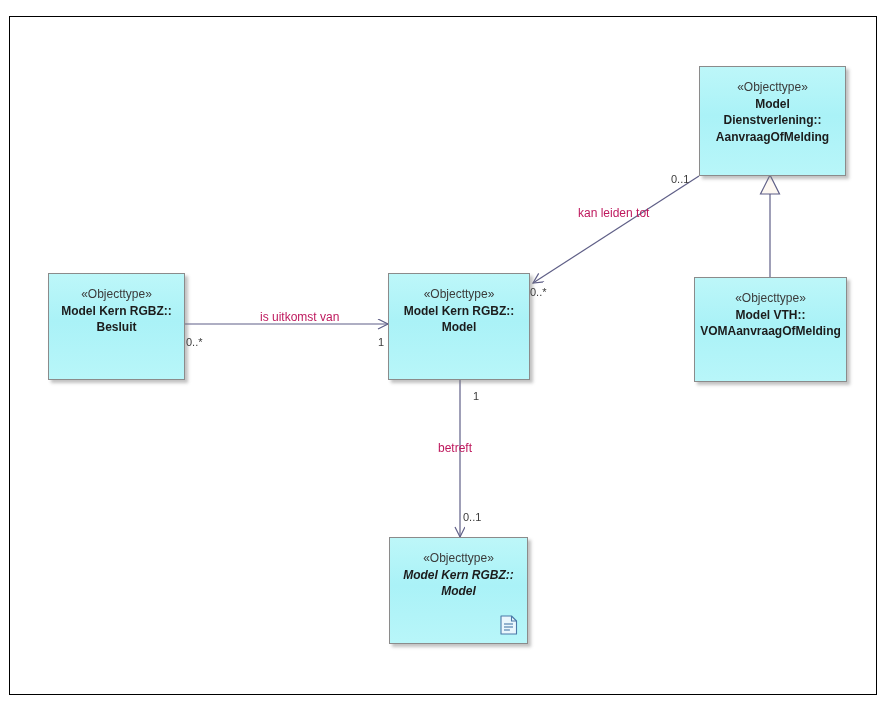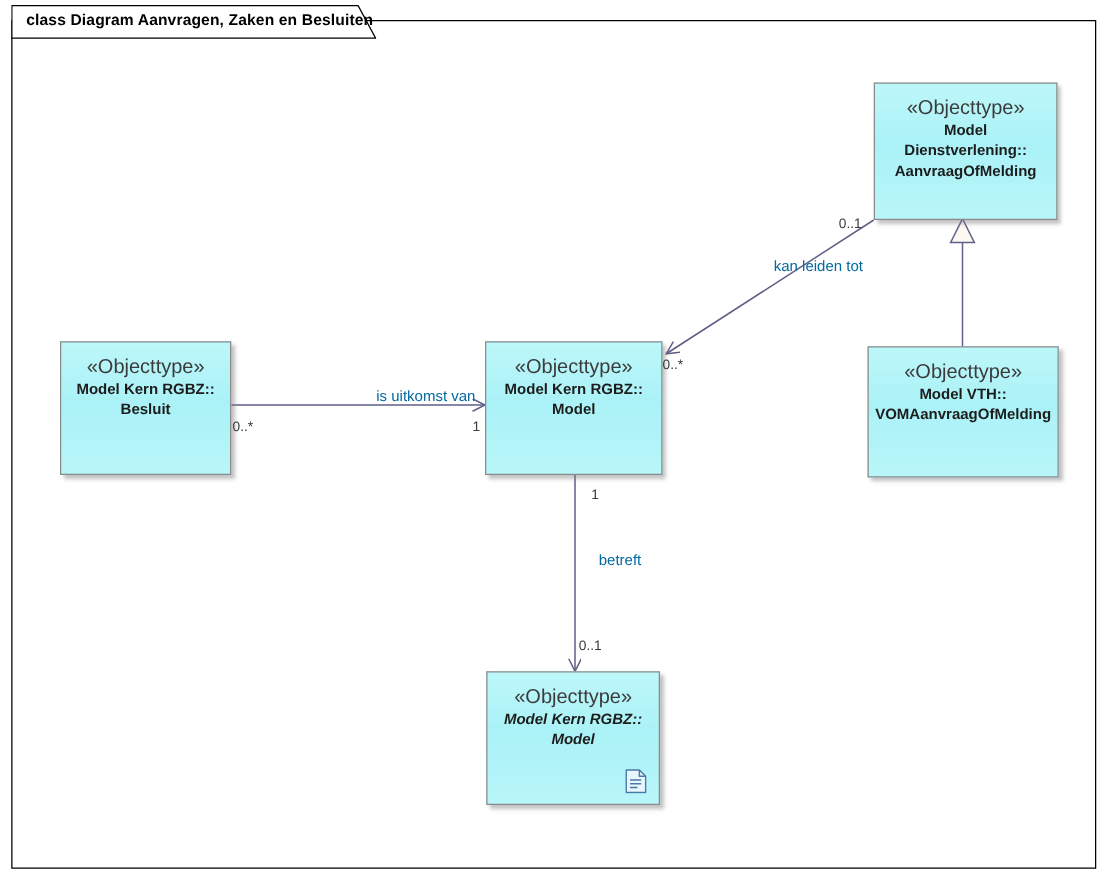--- a/index.html
+++ b/index.html
@@ -62,21 +62,21 @@
     box-shadow: 3px 3px 3px rgba(120,120,120,0.45);
     text-align: center;
     z-index: 3;
   }
   .uml-class .lines {
     padding-top: 12px;
     line-height: 16.5px;
   }
   .stereotype {
     display: block;
-    font-size: 16px;
+    font-size: 12px;
     color: #3b3b3b;
     font-weight: normal;
   }
   .cname {
     display: block;
     font-size: 12px;
     color: #1c1c1c;
     font-weight: bold;
     white-space: nowrap;
   }
@@ -96,46 +96,39 @@
     left: 0;
     top: 0;
     width: 895px;
     height: 711px;
     z-index: 2;
     pointer-events: none;
   }
   .edge-label {
     position: absolute;
     font-size: 12px;
-    color: #0369a1;
+    color: #be185d;
     white-space: nowrap;
     z-index: 4;
-    margin-left: 41px;
   }
   .mult-label {
     position: absolute;
     font-size: 11px;
     color: #3b3b3b;
     white-space: nowrap;
     z-index: 4;
   }
 </style>
 </head>
 <body>
 
 <div id="canvas">
 
   <div class="frame"></div>
 
-  <div class="title-tab" style="width:292px;">
-    <svg width="292" height="28" viewBox="0 0 292 28">
-      <path d="M0.5,0.5 L277.5,0.5 L291.5,26.5 L0.5,26.5 Z" fill="#ffffff" stroke="#000000" stroke-width="1"></path>
-    </svg>
-    <div class="title-text">class Diagram Aanvragen, Zaken en Besluiten</div>
-  </div>
 
   <svg class="connectors">
     <defs>
       <marker id="openArrow" markerWidth="14" markerHeight="14" refX="11" refY="5" orient="auto" markerUnits="userSpaceOnUse">
         <path d="M1,0 L11,5 L1,10" fill="none" stroke="#5f5f87" stroke-width="1.2"></path>
       </marker>
     </defs>
 
     <g>
       <line x1="185" y1="324" x2="388" y2="324" stroke="#5f5f87" stroke-width="1.2" marker-end="url(#openArrow)"></line>

